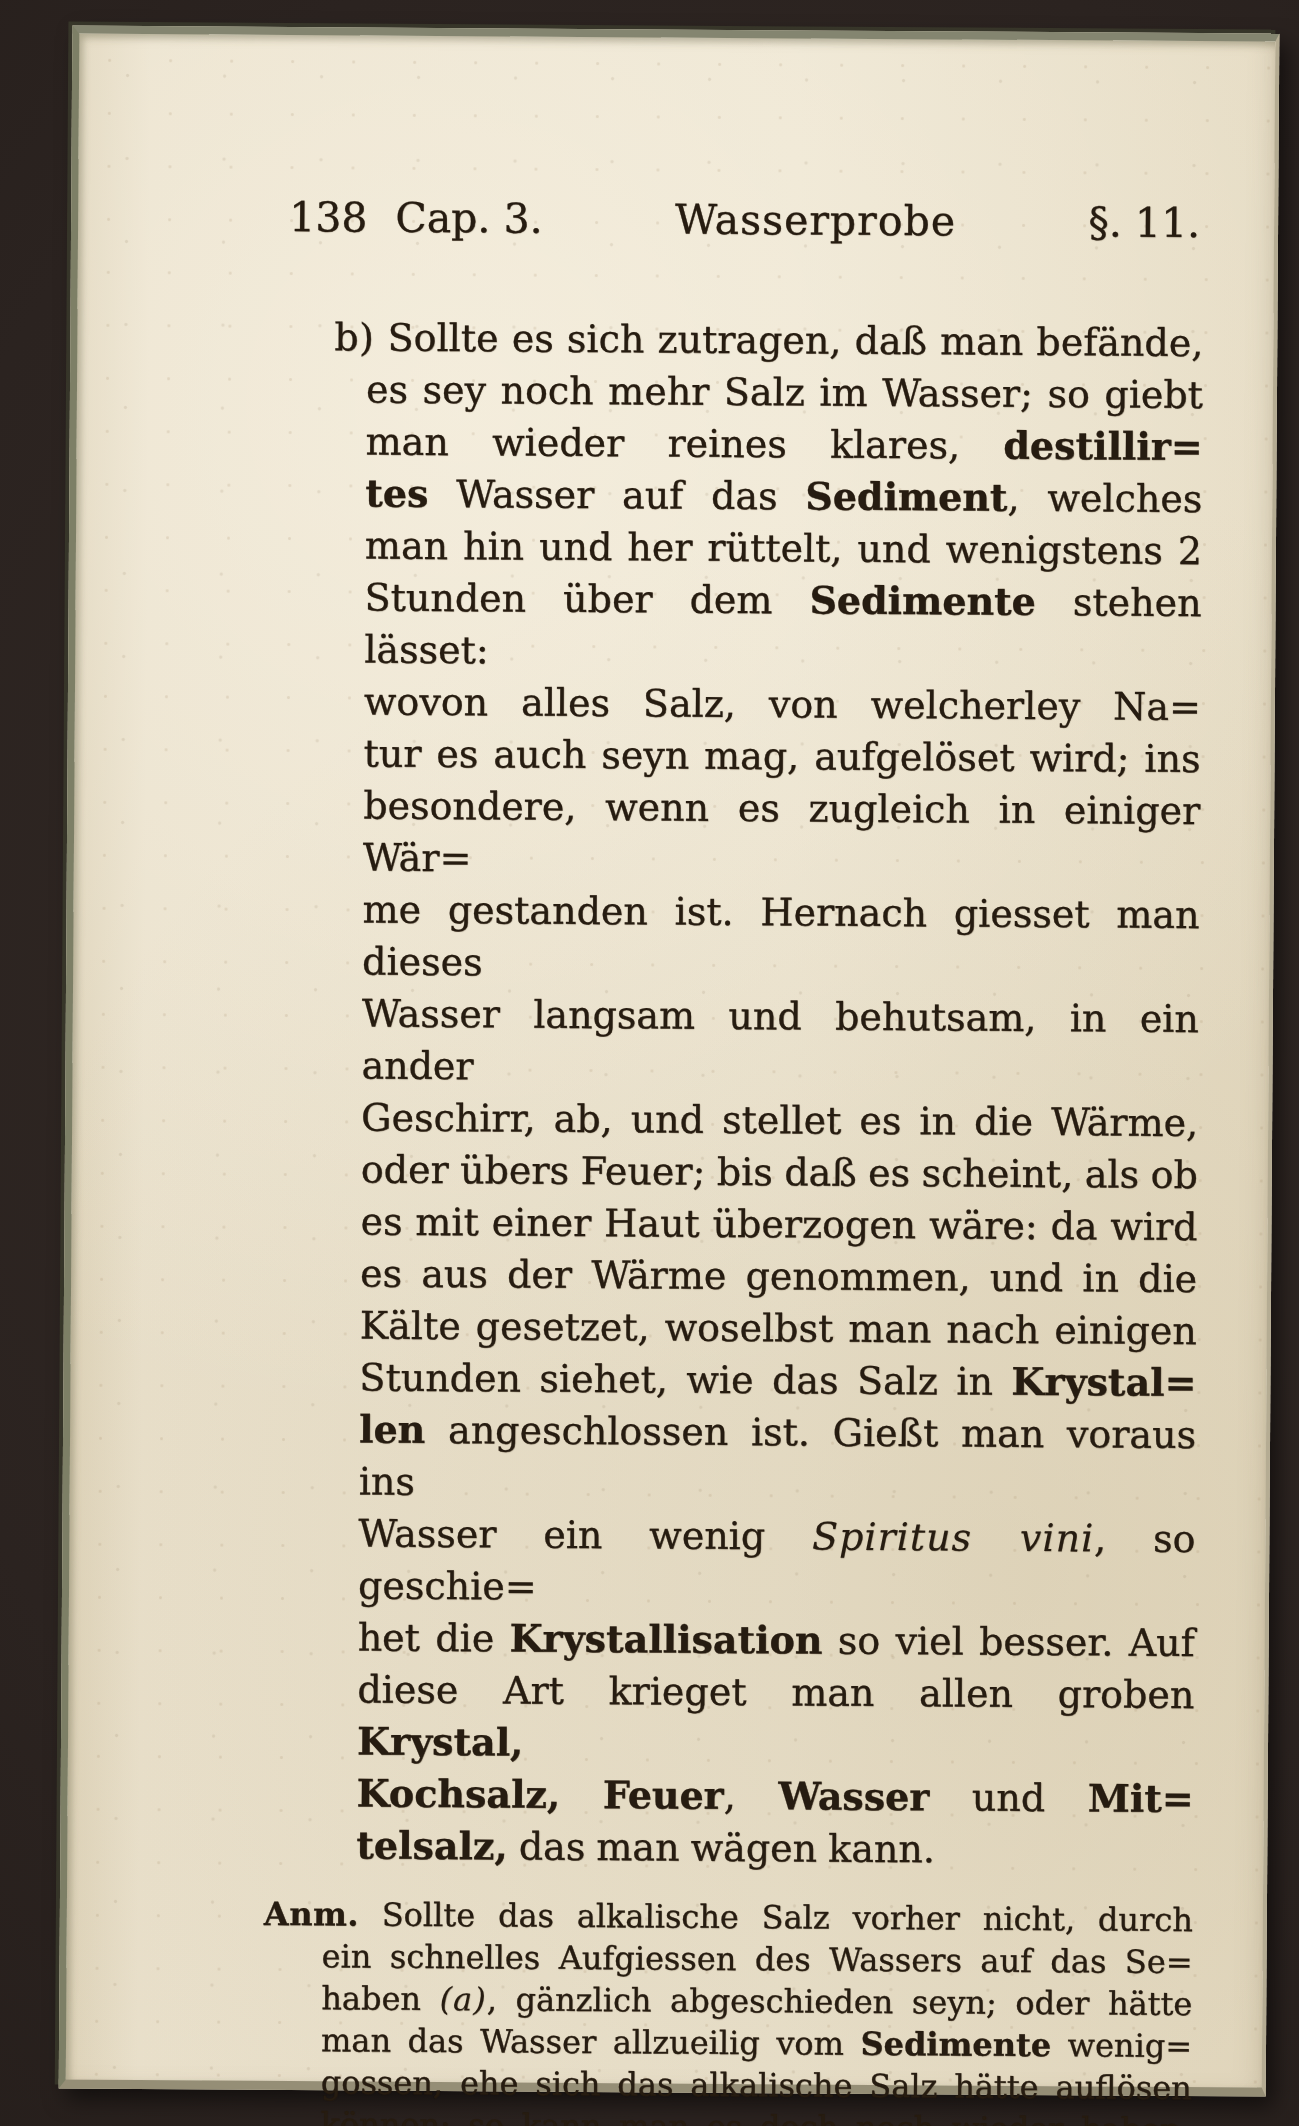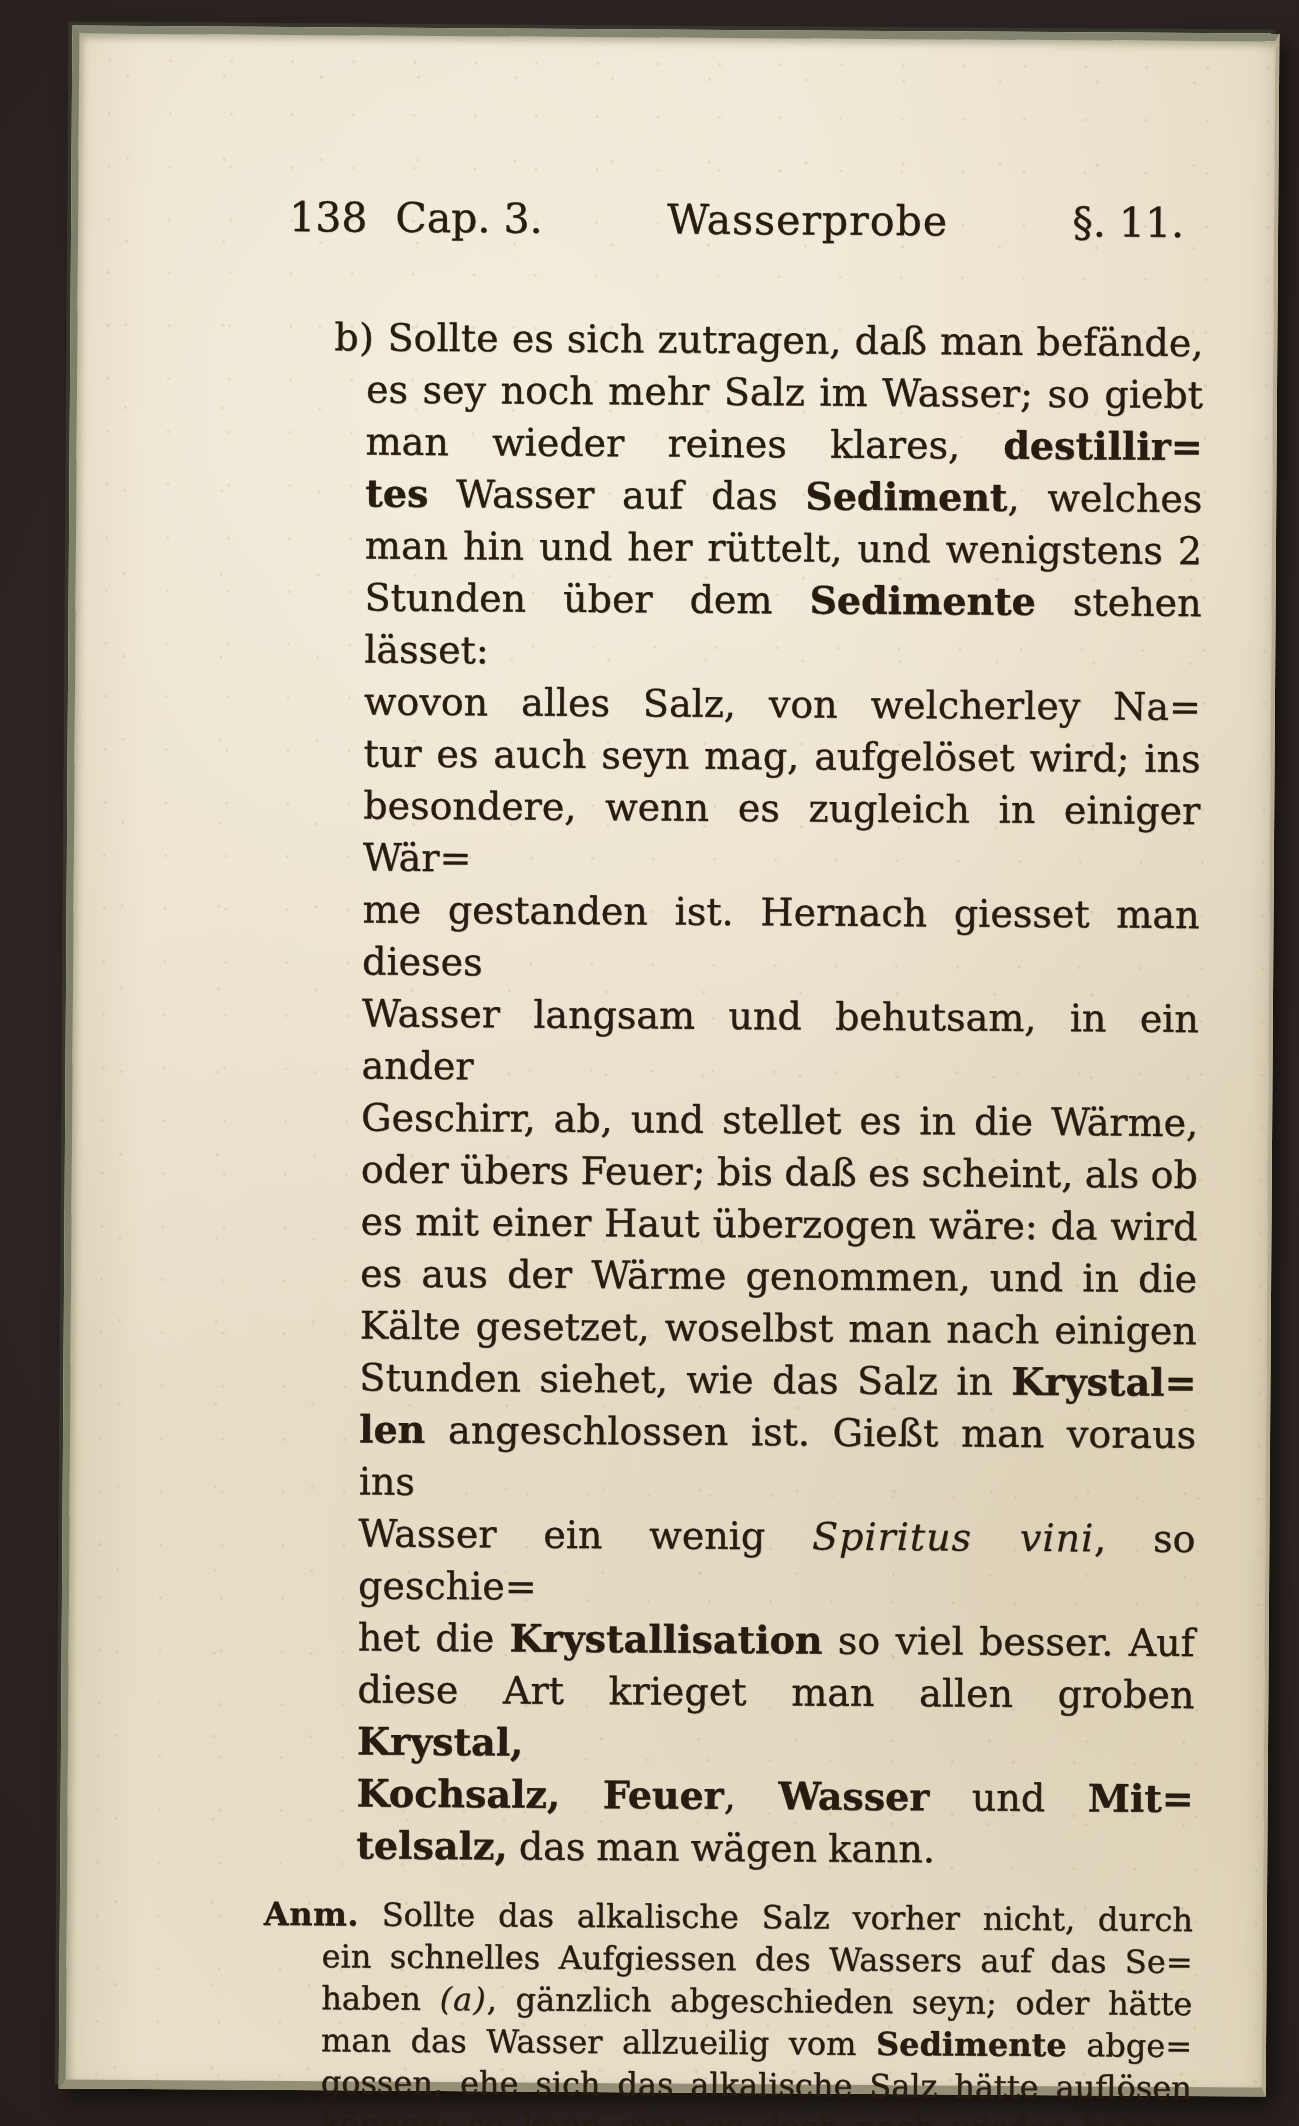--- a/index.html
+++ b/index.html
@@ -34,21 +34,21 @@
   }
   .content{
     position:absolute;left:211px;top:0;width:915px;
     color:#261c11;
     text-shadow:0.4px 0.5px 0.8px rgba(44,30,14,.5);
     -webkit-text-stroke:0.3px rgba(40,28,14,.8);
   }
   .header{margin-top:158px;display:flex;align-items:baseline;font-size:41px;line-height:48px;}
   .h-chapter{margin-left:28px;}
   .h-title{flex:1;text-align:center;letter-spacing:1px;}
-  .h-section{margin-right:20px;text-align:right;}
+  .h-section{margin-right:4px;text-align:right;}
   .para{margin-top:70px;margin-left:46px;font-size:38px;line-height:52px;}
   .para .line{text-align:justify;text-align-last:justify;word-spacing:-1px;}
   .para .line + .line{margin-left:32px;}
   .para .line:last-child{text-align-last:left;}
   .note{margin-top:22px;margin-left:-14px;font-size:32px;line-height:42px;}
   .note .line{text-align:justify;text-align-last:justify;}
   .note .line + .line{margin-left:58px;}
   .b{font-weight:bold;}
   .i{font-style:italic;font-weight:normal;letter-spacing:1px;-webkit-text-stroke:0.1px rgba(40,28,14,.6);}
   .m{letter-spacing:0.5px;}
@@ -90,21 +90,21 @@
           <div class="line"><span>het die </span><span class="b">Krystallisation</span><span> so viel besser.  Auf</span></div>
           <div class="line"><span>diese Art krieget man allen groben </span><span class="b">Krystal,</span></div>
           <div class="line"><span class="b">Kochsalz,</span><span> </span><span class="b">Feuer</span><span>, </span><span class="b">Wasser</span><span> und </span><span class="b">Mit=</span></div>
           <div class="line"><span class="b">telsalz,</span><span> das man wägen kann.</span></div>
         </div>
 
       <div class="note">
           <div class="line"><span class="m b">Anm.</span><span> Sollte das alkalische Salz vorher nicht, durch</span></div>
           <div class="line"><span>ein schnelles Aufgiessen des Wassers auf das Se=</span></div>
           <div class="line"><span>haben </span><span class="i">(a)</span><span>, gänzlich abgeschieden seyn; oder hätte</span></div>
-          <div class="line"><span>man das Wasser allzueilig vom </span><span class="b">Sedimente</span><span> abge=</span></div>
+          <div class="line"><span>man das Wasser allzueilig vom </span><span class="b">Sedimente</span><span> wenig=</span></div>
           <div class="line"><span>gossen, ehe sich das alkalische Salz hätte auflösen</span></div>
           <div class="line"><span>können: so kann man es doch noch wieder haben;</span></div>
           <div class="line"><span>indem es nicht </span><span class="b">krystallisiren</span><span> kann, sondern oben</span></div>
         </div>
 
     </div>
   </div>
 </div>
 
 </body></html>

